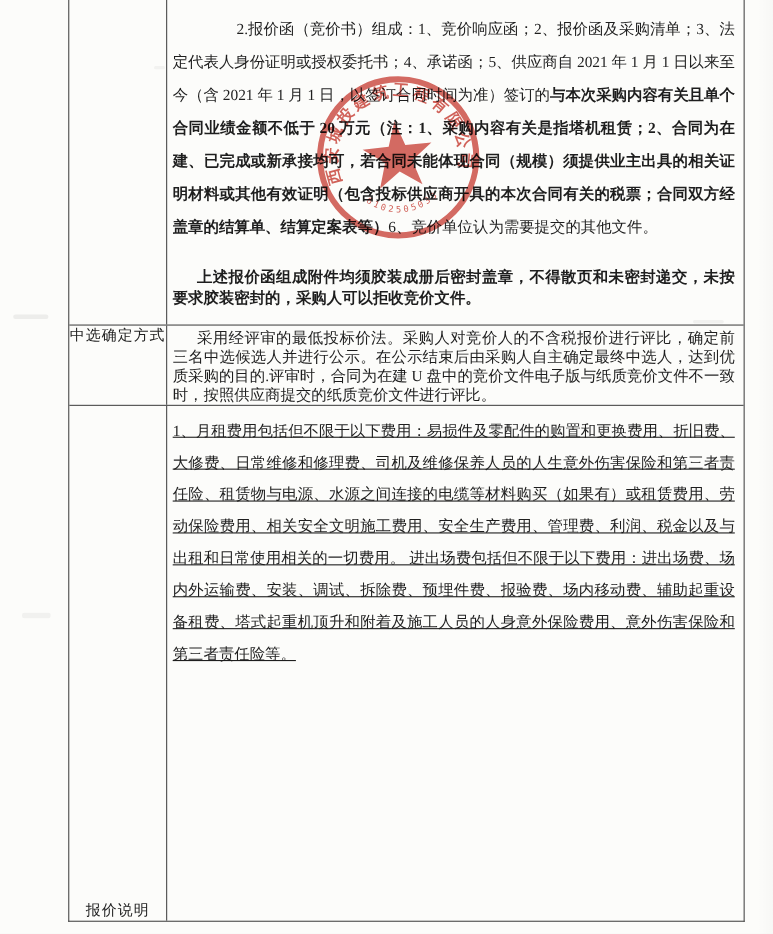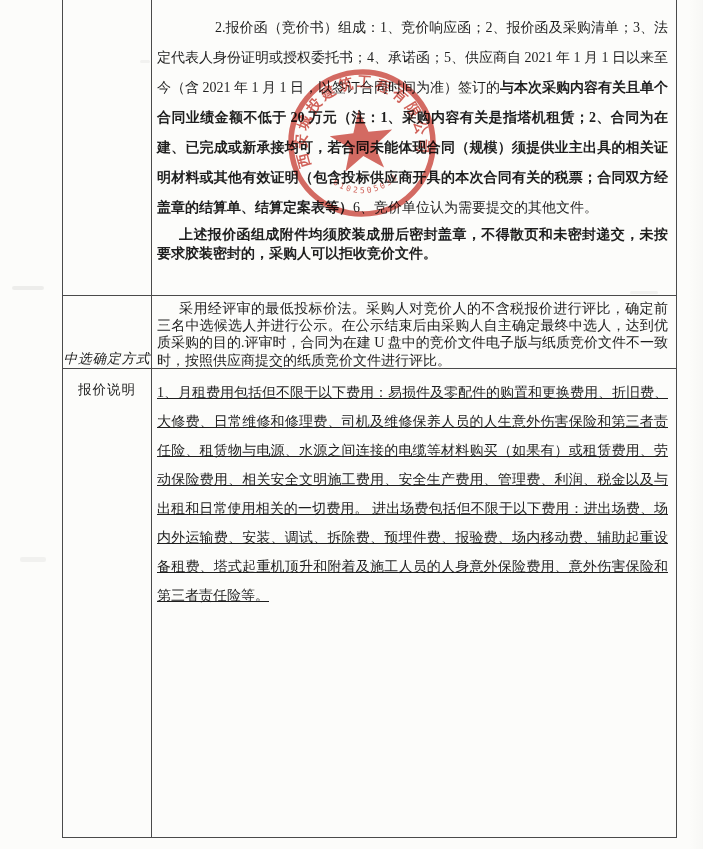--- a/index.html
+++ b/index.html
@@ -26,38 +26,38 @@
   .t-row.r2{height:73px;border-top:1.4px solid #4a4a4a;}
   .t-row.r3{flex:1;border-top:1.4px solid #4a4a4a;}
   .label-cell{
     width:89px;min-width:89px;
     border-right:1.4px solid #4a4a4a;
     box-sizing:border-box;
     display:flex;justify-content:center;
     font-size:13.5px;letter-spacing:1px;
     color:#222;
   }
-  .label-cell.mid{align-items:flex-end;font-style:italic;}
-  .label-cell.top{align-items:flex-start;padding-top:12px;}
+  .label-cell.mid{align-items:flex-start;}
+  .label-cell.top{align-items:flex-end;padding-top:12px;}
   .content-cell{
     flex:1;box-sizing:border-box;
     padding:0 8px 0 5px;
     overflow:hidden;
   }
   
   .para{
     margin:0;
     text-align:justify;
     text-align-last:left;
     font-size:14px;
     color:#1e1e1e;
   }
   .r1 .content-cell{padding-top:13px;}
   .p-compose{line-height:30px;text-indent:58px;}
-  .p-seal{line-height:18.5px;text-indent:22px;font-weight:bold;margin-top:3px;}
+  .p-seal{line-height:18.5px;text-indent:22px;font-weight:bold;margin-top:21px;}
   .bold{font-weight:bold;}
   .r2 .content-cell{padding-top:4px;}
   .p-winner{line-height:17.2px;text-indent:22px;}
   .r3 .content-cell{padding-top:9px;}
   .p-quote{line-height:29px;text-decoration:underline;}
   
   .stamp{
     position:absolute;left:282px;top:64px;
     width:164px;height:160px;
     mix-blend-mode:multiply;

